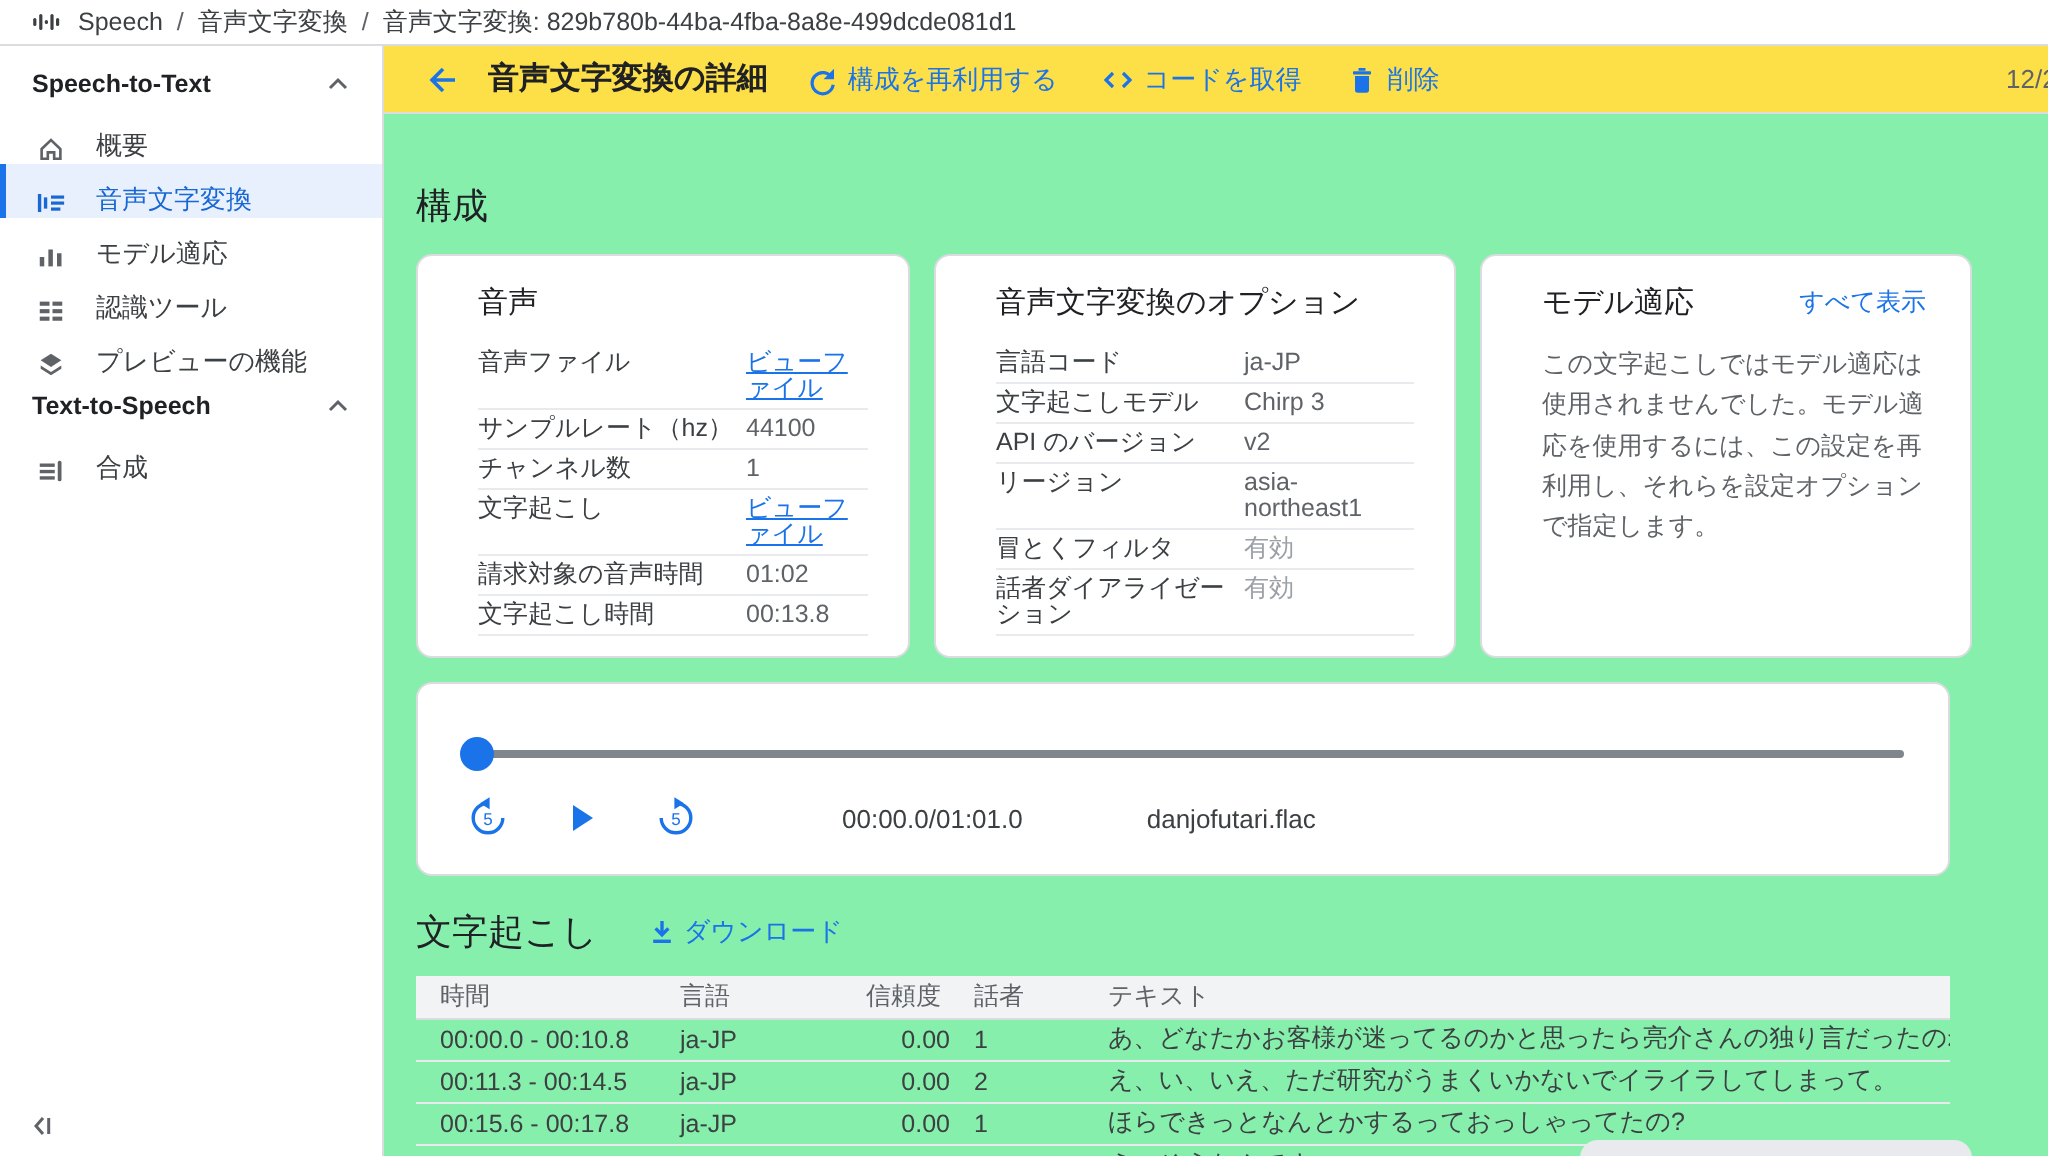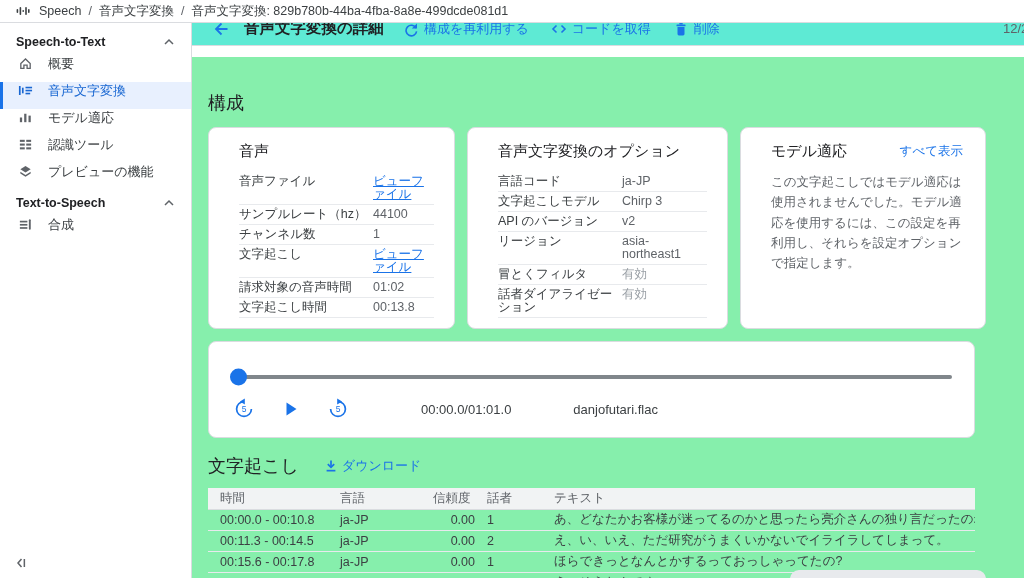--- a/index.html
+++ b/index.html
@@ -13,30 +13,30 @@
             padding:0 16px; z-index:5; }
   .crumbs { display:flex; align-items:center; gap:7px; font-size:12.5px; color:#3c4043; white-space:nowrap; }
   .crumbs .sep { color:#5f6368; }
   .crumb-link { cursor:pointer; }
 
   
   .sidebar { position:absolute; left:0; top:23px; bottom:0; width:192px; background:#fff;
              border-right:1px solid #dadce0; padding-top:6px; z-index:4; }
   .sb-section { height:26px; display:flex; align-items:center; justify-content:space-between;
                 padding:0 16px; font-size:12.5px; font-weight:bold; color:#202124; cursor:pointer; }
-  .sb-item { height:27px; display:flex; align-items:flex-start; gap:14px; padding-left:17px;
+  .sb-item { height:27px; display:flex; align-items:flex-end; gap:14px; padding-left:17px;
              font-size:13px; color:#3c4043; position:relative; cursor:pointer; }
   .sb-icon { width:17px; height:16px; display:flex; align-items:center; justify-content:center; color:#5f6368; }
   .sb-item.selected { background:#e8f0fe; color:#1967d2; }
   .sb-item.selected::before { content:""; position:absolute; left:0; top:0; bottom:0; width:3px; background:#1a73e8; }
   .sb-item.selected .sb-icon { color:#1967d2; }
   .collapse-btn { position:absolute; left:13px; bottom:7px; color:#5f6368; cursor:pointer; }
 
   
-  .main-header { position:absolute; left:192px; top:12px; right:0; height:34px; background:#5eead4;
+  .main-header { position:absolute; left:192px; top:23px; right:0; height:34px; background:#fde047;
                  border-bottom:1px solid #dadce0; display:flex; align-items:center; overflow:hidden; }
   .back-btn { margin-left:19px; width:20px; height:20px; cursor:pointer; flex:none; }
   .page-title { margin-left:13px; font-size:15.5px; color:#202124; white-space:nowrap; }
   .hdr-actions { display:flex; align-items:center; gap:22px; margin-left:18px; }
   .hdr-btn { display:flex; align-items:center; gap:5px; color:#1a73e8; font-size:13px;
              font-weight:500; cursor:pointer; white-space:nowrap; }
   .hdr-date { position:absolute; left:811px; font-size:13px; color:#5f6368; white-space:nowrap; }
 
   
   .content { position:absolute; left:192px; top:57px; right:0; bottom:0; background:#86efac; overflow:hidden; }

